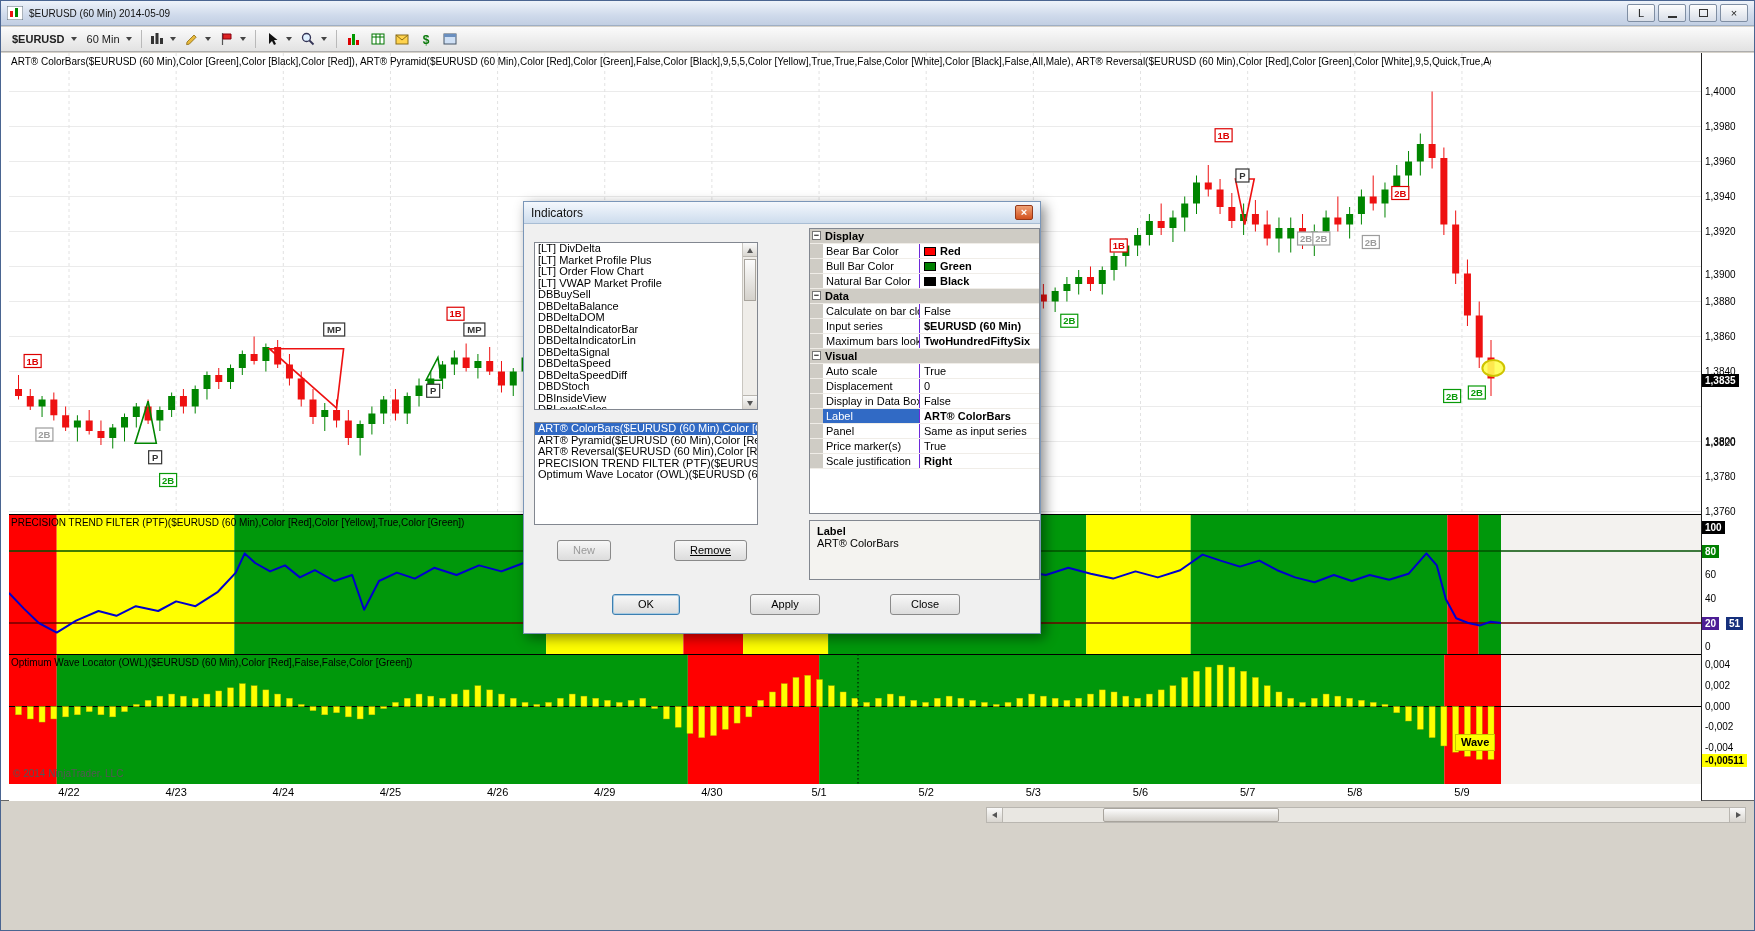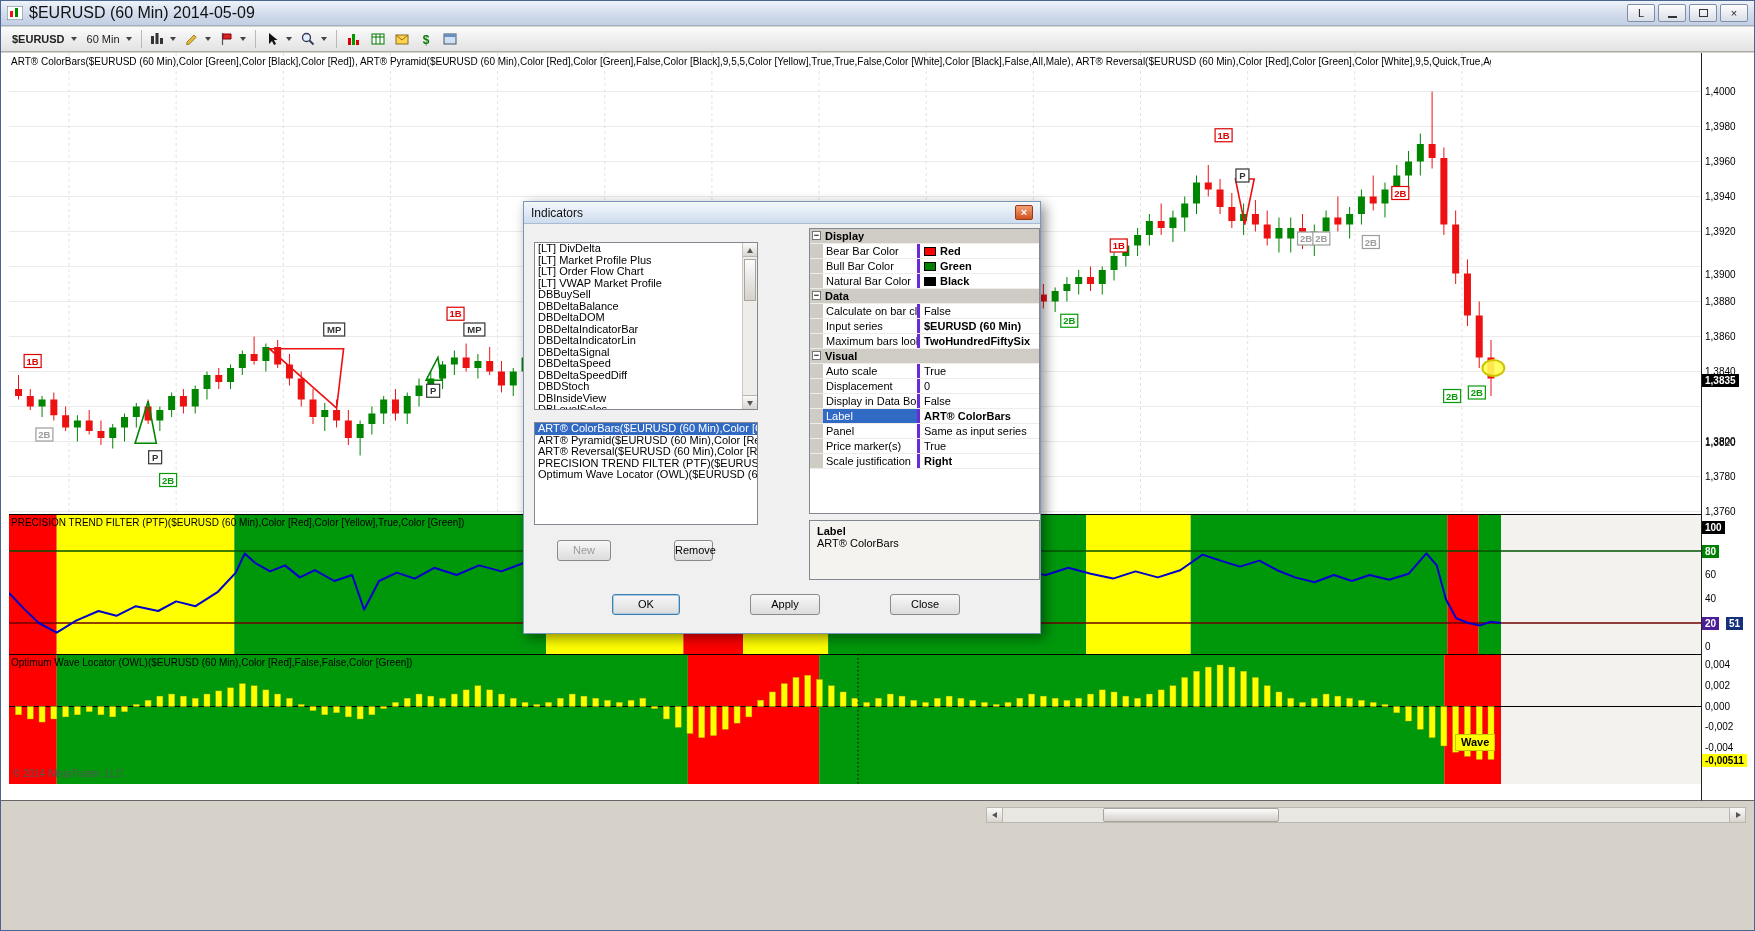--- a/index.html
+++ b/index.html
@@ -1,20 +1,20 @@
 <!DOCTYPE html>
 <html><head>
 <meta charset="utf-8">
 <style>
   html,body{margin:0;padding:0;background:#8d9bb3;font-family:"Liberation Sans","DejaVu Sans",sans-serif;}
   *{box-sizing:border-box;}
   .window{position:relative;width:1755px;height:931px;background:#d6d2ca;border:1px solid #4a6591;overflow:hidden;}
   
   .titlebar{position:absolute;left:0;top:0;right:0;height:25px;background:linear-gradient(#eef3fa,#cfdaeb 60%,#c2cfe3);border-bottom:1px solid #9fafc4;display:flex;align-items:center;padding:0 6px;}
-  .titlebar .title{font-size:16px;color:#111;margin-left:6px;}
+  .titlebar .title{font-size:10px;color:#111;margin-left:6px;}
   .win-buttons{margin-left:auto;display:flex;gap:3px;}
   .win-btn{width:28px;height:18px;border:1px solid #7f8ea3;background:linear-gradient(#fdfdfd,#d8dee8);font-size:11px;display:flex;align-items:center;justify-content:center;color:#222;border-radius:2px;}
   
   .toolbar{position:absolute;left:0;top:26px;right:0;height:25px;background:linear-gradient(#fbfbfb,#e2e2e2);border-bottom:1px solid #adadad;display:flex;align-items:center;padding:0 6px;gap:0;font-size:11px;}
   .tool-sep{width:1px;height:18px;background:#b9b9b9;margin:0 4px;}
   .tool-item{display:flex;align-items:center;gap:3px;padding:2px 3px;border-radius:2px;}
   .selector{display:flex;align-items:center;gap:4px;padding:2px 5px;font-weight:bold;color:#222;}
   .caret{width:0;height:0;border-left:3px solid transparent;border-right:3px solid transparent;border-top:4px solid #444;margin-left:2px;}
   
   .chart-region{position:absolute;left:0;top:52px;width:1700px;height:748px;background:#fff;border-bottom:1px solid #666;}
@@ -51,31 +51,31 @@
   .li-item{height:11.5px;line-height:11.5px;padding-left:3px;white-space:nowrap;color:#000;}
   .li-item.selected{background:#316ac5;color:#fff;}
   .vscroll{position:absolute;top:0;right:0;width:15px;height:100%;background:#efede9;border-left:1px solid #c9c6c0;}
   .vs-btn{height:14px;background:linear-gradient(#fafafa,#d9d6d0);border-bottom:1px solid #b9b6b0;position:relative;}
   .vs-btn.down{position:absolute;bottom:0;left:0;right:0;border-top:1px solid #b9b6b0;border-bottom:none;}
   .vs-btn.up::after{content:"";position:absolute;left:4px;top:5px;border-left:3.5px solid transparent;border-right:3.5px solid transparent;border-bottom:5px solid #555;}
   .vs-btn.down::after{content:"";position:absolute;left:4px;top:5px;border-left:3.5px solid transparent;border-right:3.5px solid transparent;border-top:5px solid #555;}
   .vs-thumb{position:absolute;top:16px;height:42px;left:1px;right:1px;background:linear-gradient(#fcfcfc,#d4d1cb);border:1px solid #a8a49d;}
   .btn{position:absolute;height:21px;background:linear-gradient(#f8f8f8,#dcdcdc);border:1px solid #8a8a8a;border-radius:3px;text-align:center;line-height:19px;color:#000;}
   #btnNew{left:33px;top:338px;width:54px;color:#9b9b9b;}
-  #btnRemove{left:150px;top:338px;width:39px;}
+  #btnRemove{left:150px;top:338px;width:73px;text-decoration:underline;}
   #btnOK{left:88px;top:392px;width:68px;border:1px solid #3c7fb1;box-shadow:0 0 0 1px #a8cbe2 inset;}
   #btnApply{left:226px;top:392px;width:70px;}
   #btnClose{left:366px;top:392px;width:70px;}
   .propgrid{position:absolute;left:285px;top:26px;width:231px;height:286px;background:#fff;border:1px solid #828790;overflow:hidden;}
   .pg-row{display:flex;height:15px;line-height:15px;border-bottom:1px solid #f0ede8;}
   .pg-gutter{width:13px;background:#cfccc5;flex:none;}
   .pg-section{background:#cfccc5;font-weight:bold;}
   .pg-box{width:9px;height:9px;border:1px solid #777;background:#fff;font-size:9px;line-height:7px;text-align:center;margin:2px 2px 0 2px;flex:none;color:#000;}
   .pg-secname{padding-left:2px;}
-  .pg-name{width:97px;padding-left:3px;border-right:3px solid #6d28d9;overflow:hidden;white-space:nowrap;flex:none;}
+  .pg-name{width:97px;padding-left:3px;border-right:1px solid #6d28d9;overflow:hidden;white-space:nowrap;flex:none;}
   .pg-name.sel{background:#316ac5;color:#fff;}
   .pg-val{flex:1;padding-left:4px;overflow:hidden;white-space:nowrap;}
   .pg-val.b{font-weight:bold;}
   .swatch{display:inline-block;width:12px;height:9px;border:1px solid #000;margin-right:4px;vertical-align:-1px;}
   .desc{position:absolute;left:285px;top:318px;width:231px;height:60px;border:1px solid #828790;background:#f4f3f0;padding:4px 7px;}
   .desc-title{font-weight:bold;}
 </style>
 </head>
 <body>
 
@@ -655,20 +655,36 @@
           <rect x="1396.54" y="52.5" width="6" height="14.525000000000006" fill="#ffff00" stroke="#b5b500" stroke-width="0.4"></rect>
           <rect x="1408.32" y="52.5" width="6" height="22.825000000000003" fill="#ffff00" stroke="#b5b500" stroke-width="0.4"></rect>
           <rect x="1420.1" y="52.5" width="6" height="31.125" fill="#ffff00" stroke="#b5b500" stroke-width="0.4"></rect>
           <rect x="1431.8799999999999" y="52.5" width="6" height="39.425" fill="#ffff00" stroke="#b5b500" stroke-width="0.4"></rect>
           <rect x="1443.6599999999999" y="52.5" width="6" height="45.650000000000006" fill="#ffff00" stroke="#b5b500" stroke-width="0.4"></rect>
           <rect x="1455.4399999999998" y="52.5" width="6" height="49.79999999999998" fill="#ffff00" stroke="#b5b500" stroke-width="0.4"></rect>
           <rect x="1467.22" y="52.5" width="6" height="52.91250000000001" fill="#ffff00" stroke="#b5b500" stroke-width="0.4"></rect>
           <rect x="1479" y="52.5" width="6" height="52.91250000000001" fill="#ffff00" stroke="#b5b500" stroke-width="0.4"></rect>
           <line x1="849" x2="849" y1="0" y2="130" stroke="#000" stroke-dasharray="1.5,2.5"></line>
         </svg></div>
+    <div class="panel" id="timeAxis">
+        <div class="ax-label" style="left: 60px;">4/22</div>
+        <div class="ax-label" style="left: 167.15px;">4/23</div>
+        <div class="ax-label" style="left: 274.3px;">4/24</div>
+        <div class="ax-label" style="left: 381.45px;">4/25</div>
+        <div class="ax-label" style="left: 488.6px;">4/26</div>
+        <div class="ax-label" style="left: 595.75px;">4/29</div>
+        <div class="ax-label" style="left: 702.9px;">4/30</div>
+        <div class="ax-label" style="left: 810.05px;">5/1</div>
+        <div class="ax-label" style="left: 917.2px;">5/2</div>
+        <div class="ax-label" style="left: 1024.35px;">5/3</div>
+        <div class="ax-label" style="left: 1131.5px;">5/6</div>
+        <div class="ax-label" style="left: 1238.65px;">5/7</div>
+        <div class="ax-label" style="left: 1345.8px;">5/8</div>
+        <div class="ax-label" style="left: 1452.95px;">5/9</div>
+      </div>
     <div class="chart-label" style="left:10px;top:3px;width:1480px;">ART® ColorBars($EURUSD (60 Min),Color [Green],Color [Black],Color [Red]), ART® Pyramid($EURUSD (60 Min),Color [Red],Color [Green],False,Color [Black],9,5,5,Color [Yellow],True,True,False,Color [White],Color [Black],False,All,Male), ART® Reversal($EURUSD (60 Min),Color [Red],Color [Green],Color [White],9,5,Quick,True,Aggre</div>
     <div class="chart-label" style="left:10px;top:464px;">PRECISION TREND FILTER (PTF)($EURUSD (60 Min),Color [Red],Color [Yellow],True,Color [Green])</div>
     <div class="chart-label" style="left:10px;top:604px;">Optimum Wave Locator (OWL)($EURUSD (60 Min),Color [Red],False,False,Color [Green])</div>
     <div class="copyright" style="left:12px;top:715px;">© 2014 NinjaTrader, LLC</div>
     <div class="wave-badge" style="left:1454px;top:681px;">Wave</div>
   </div>
 
   <div class="price-scale" id="priceScale">
       <div class="ps-label" style="top: 32.5px;">1,4000</div>
       <div class="ps-label" style="top: 67.5px;">1,3980</div>

